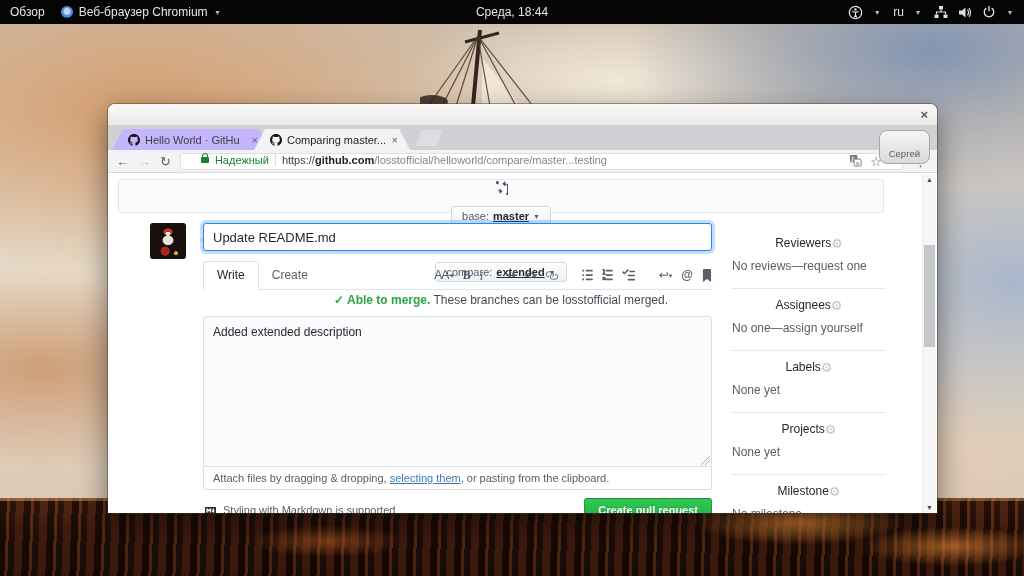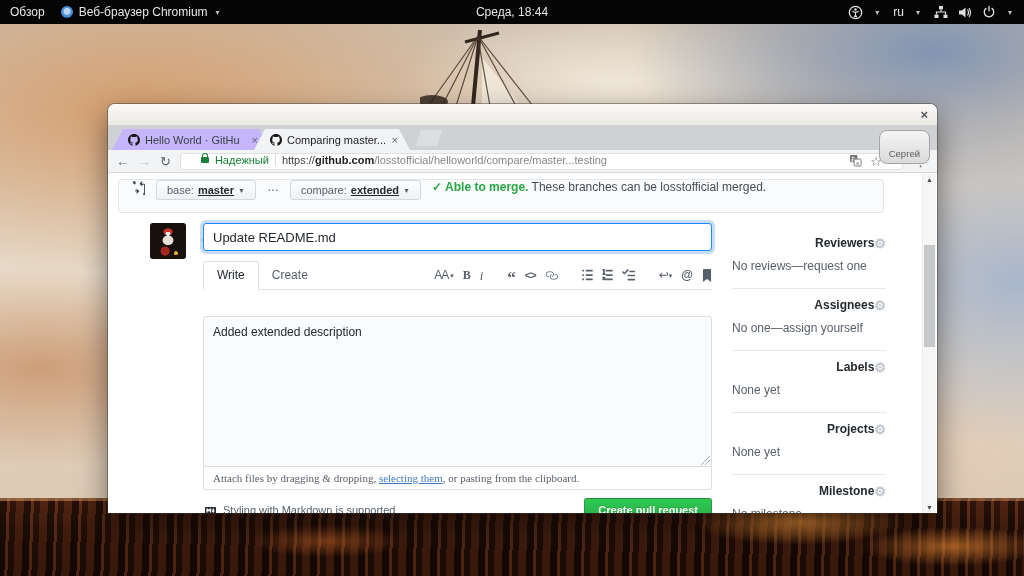--- a/index.html
+++ b/index.html
@@ -90,21 +90,21 @@
   .content { position:absolute; top:70px; left:0; right:0; bottom:0; background:#fff; }
   .b-scrollbar { position:absolute; top:0; right:1px; width:14px; height:100%; background:#f6f6f6;
     border-left:1px solid #ebebeb; z-index:5; }
   .sb-arrow { position:absolute; left:0; width:100%; text-align:center; font-size:7px; color:#4a4a4a; }
   .sb-up { top:2px; } .sb-down { bottom:2px; }
   .sb-thumb { position:absolute; left:1px; top:71px; width:11px; height:102px; background:#c6c8ca; }
 
   .page { position:absolute; left:10px; top:5px; width:766px; color:#24292e; }
 
   .compare-bar { height:34px; background:#fafbfc; border:1px solid #e4e7ea; border-radius:3px;
-    display:flex; align-items:flex-start; gap:11px; padding:0 13px; }
+    display:flex; align-items:center; gap:11px; padding:0 13px;flex-direction:column; }
   .cmp-icon { color:#424a53; display:flex; }
   .branch-btn { display:flex; align-items:center; gap:4px; background:linear-gradient(#fcfdfe,#eef2f5);
     border:1px solid #d3d8dd; border-radius:3px; padding:3px 10px; font-size:11px; color:#586069; }
   .branch-btn b { color:#24292e;text-decoration:underline; }
   .btn-caret { font-size:7px; color:#586069; }
   .cmp-dots { color:#586069; font-size:12px; }
   .merge-ok { font-size:12px; color:#444d56; }
   .merge-ok .check { color:#28a745; font-weight:bold; margin-right:3px; }
   .merge-ok b { color:#28a745; }
 
@@ -142,33 +142,33 @@
   .t-at { font-size:12px; font-weight:bold; }
 
   .body-wrap { position:relative; margin-top:26px; }
   .body-textarea { width:100%; height:151px; background:#fafbfc; border:1px solid #dbdfe2;
     border-radius:3px; padding:8px 9px; font-size:12px; color:#24292e; resize:none; outline:none;
     font-family:"Liberation Sans",sans-serif; display:block; }
   .resize-grip { position:absolute; right:2px; bottom:2px; width:9px; height:9px;
     background:linear-gradient(135deg, transparent 0 45%, #a6abb0 45% 52%, transparent 52% 68%, #a6abb0 68% 75%, transparent 75%); }
 
   .attach-bar { border:1px solid #dbdfe2; border-top:1px dashed #dbdfe2; margin-top:-1px;
-    border-radius:0 0 3px 3px; padding:5px 9px; font-size:11px; color:#586069; background:#fff;font-family:Liberation Serif, serif; }
+    border-radius:0 0 3px 3px; padding:5px 9px; font-size:11px; color:#586069; background:#fff; }
   .attach-link { color:#4078c0; text-decoration:underline; }
 
   .form-footer { margin-top:8px; display:flex; align-items:center; justify-content:space-between; }
   .md-note { display:flex; align-items:center; gap:5px; font-size:11px; color:#586069; }
   .btn-create { background:linear-gradient(#2fcb53,#28a745); border:1px solid rgba(27,31,35,.25);
     border-radius:3px; color:#fff; font-weight:bold; font-size:11px; padding:5px 13px;
     text-shadow:0 -1px 0 rgba(0,0,0,.15); }
 
   .sidebar { position:absolute; left:614px; top:48px; width:154px; font-size:12px; }
   .side-sec { padding:9px 0 15px; border-bottom:1px solid #e6e8ea; }
   .side-sec:last-child { border-bottom:none; }
-  .side-head { display:flex; justify-content:flex-end; align-items:center; font-weight:bold; color:#24292e; }
+  .side-head { display:flex; justify-content:center; align-items:center; font-weight:normal; color:#24292e; }
   .gear { color:#bfc5cb; font-size:13px; line-height:1; }
   .side-text { margin-top:9px; color:#586069; }
 </style>
 </head>
 <body>
 
 <div class="desktop">
   <div class="sky"></div>
   <svg class="mast" width="160" height="82" viewBox="0 0 160 82">
     <path d="M62 34 Q84 60 101 82 L62 82 Z" fill="#f0e8da" opacity="0.95"></path>

